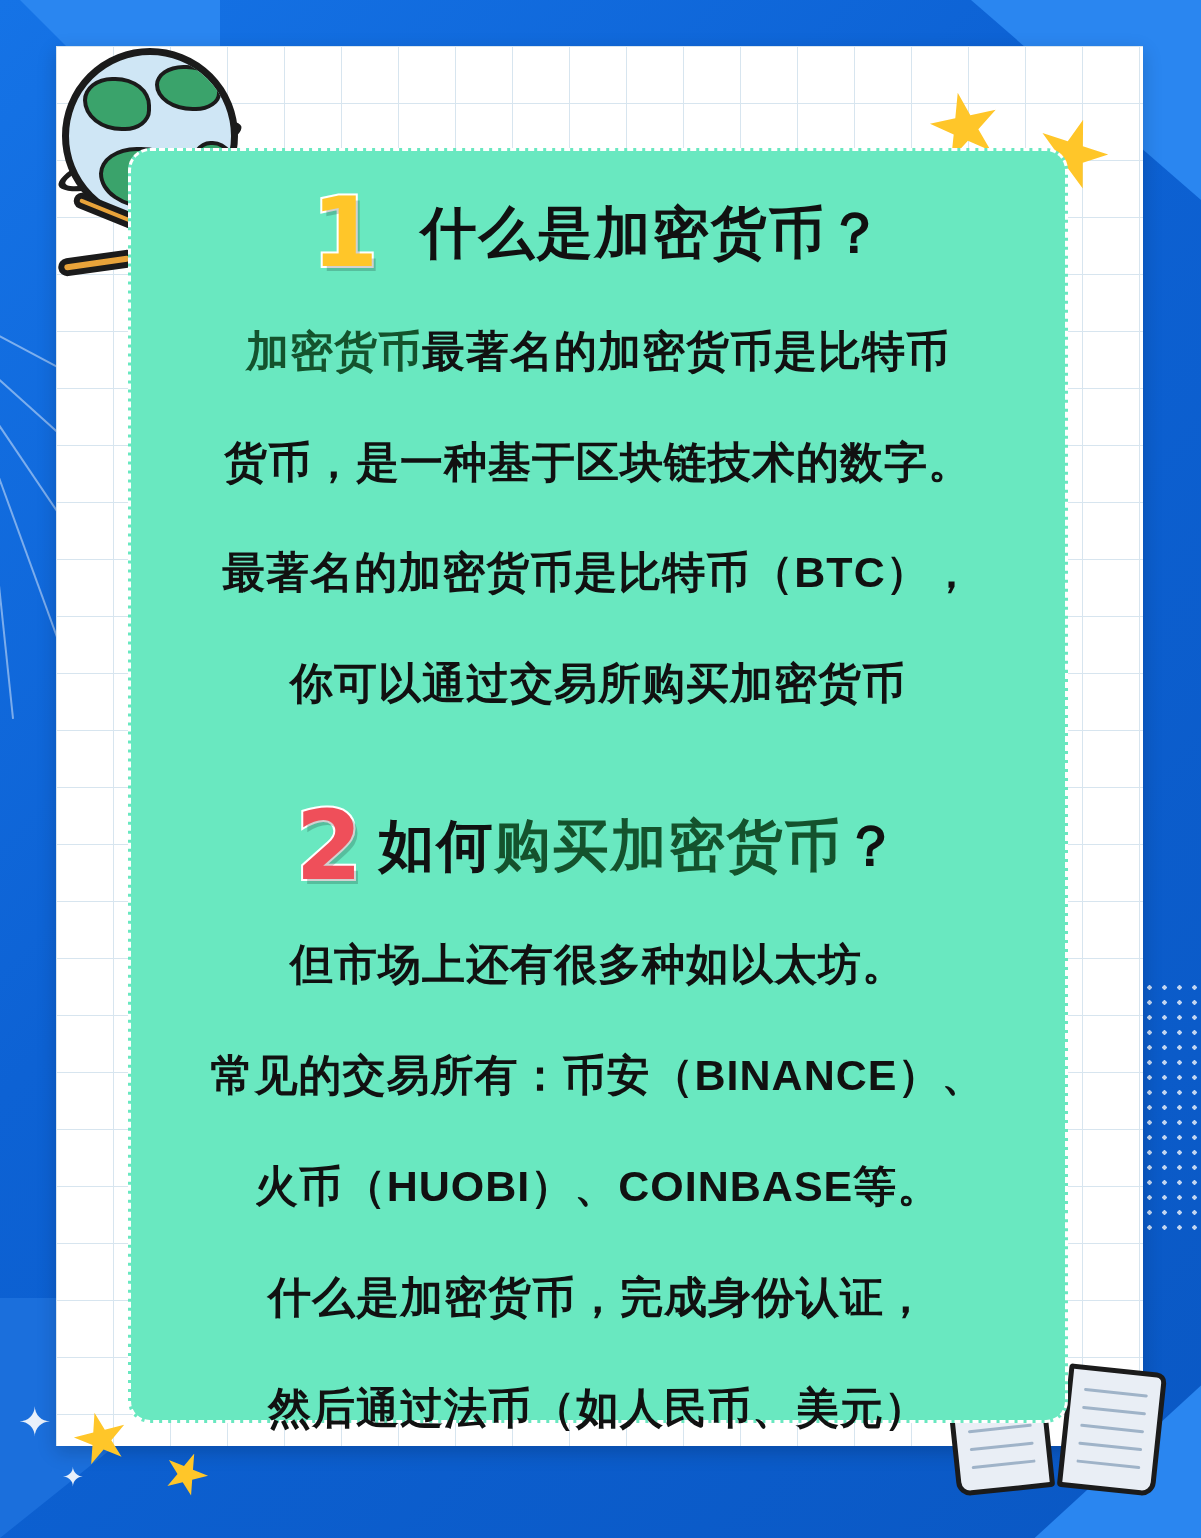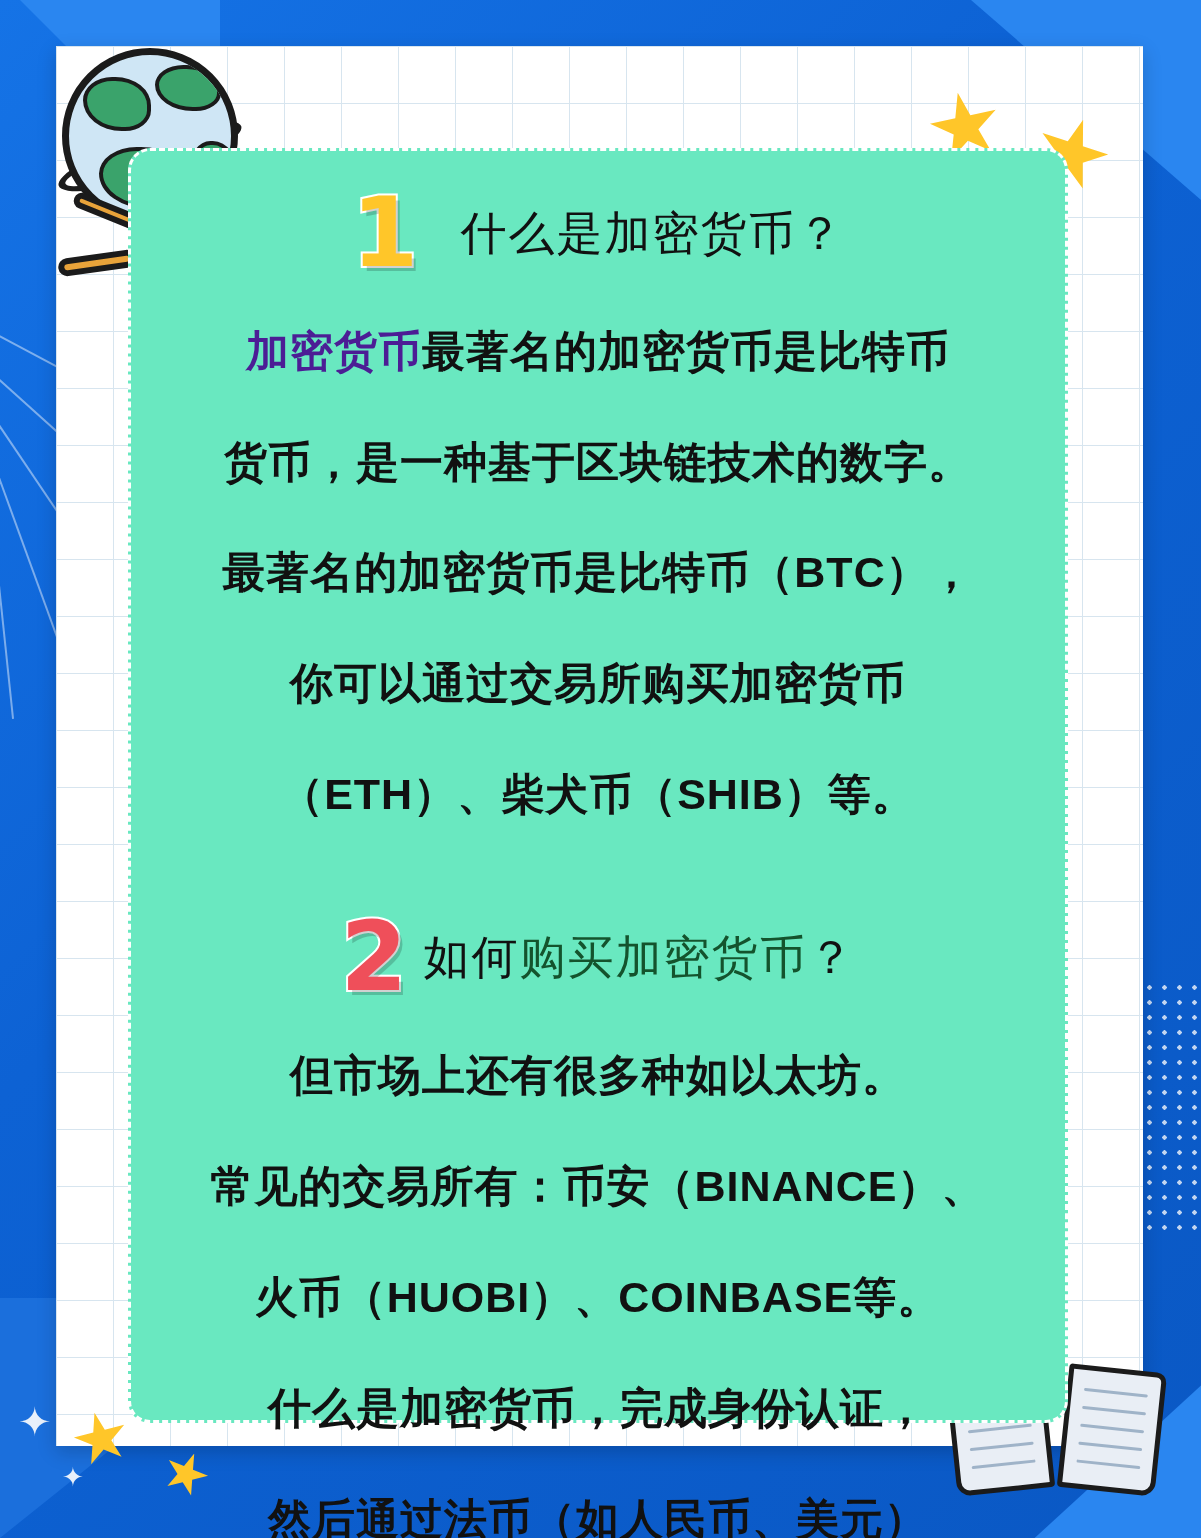--- a/index.html
+++ b/index.html
@@ -120,35 +120,35 @@
     line-height: .85;
     letter-spacing: -2px;
     -webkit-text-stroke: 4px #ffffff;
     paint-order: stroke fill;
     text-shadow: 4px 5px 0 rgba(0,0,0,0.18);
   }
   .num-1 { color: #ffc629; margin-right: 26px; }
   .num-2 { color: #ef4f5a; }
 
   .h-text {
-    font-size: 46px;
-    font-weight: 400;
+    font-size: 56px;
+    font-weight: 700;
     color: #111111;
     letter-spacing: 2px;
   }
   .h-text .hl { color: #14532d; }
 
   .body-line {
     font-size: 43px;
     font-weight: 700;
     color: #111111;
     line-height: 1.58;
     letter-spacing: 1px;
   }
-  .body-line .hl { color: #4c1d95; }
+  .body-line .hl { color: #14532d; }
 
   
   .globe {
     position: absolute;
     left: 52px;
     top: 40px;
     width: 200px;
     height: 250px;
   }
   .globe .ball {
@@ -298,21 +298,20 @@
 
     <section class="block">
       <div class="heading">
         <span class="num num-1">1</span>
         <span class="h-text"><span>什么是加密货币</span><span>？</span></span>
       </div>
       <p class="body-line"><span class="hl">加密货币</span><span>最著名的加密货币是比特币</span></p>
       <p class="body-line">货币，是一种基于区块链技术的数字。</p>
       <p class="body-line">最著名的加密货币是比特币（BTC），</p>
       <p class="body-line">你可以通过交易所购买加密货币</p>
-      <p class="body-line">（ETH）、柴犬币（SHIB）等。</p>
     </section>
 
     <section class="block">
       <div class="heading">
         <span class="num num-2">2</span>
         <span class="h-text"><span>如何</span><span class="hl">购买加密货币</span><span>？</span></span>
       </div>
       <p class="body-line">但市场上还有很多种如以太坊。</p>
       <p class="body-line">常见的交易所有：币安（BINANCE）、</p>
       <p class="body-line">火币（HUOBI）、COINBASE等。</p>

